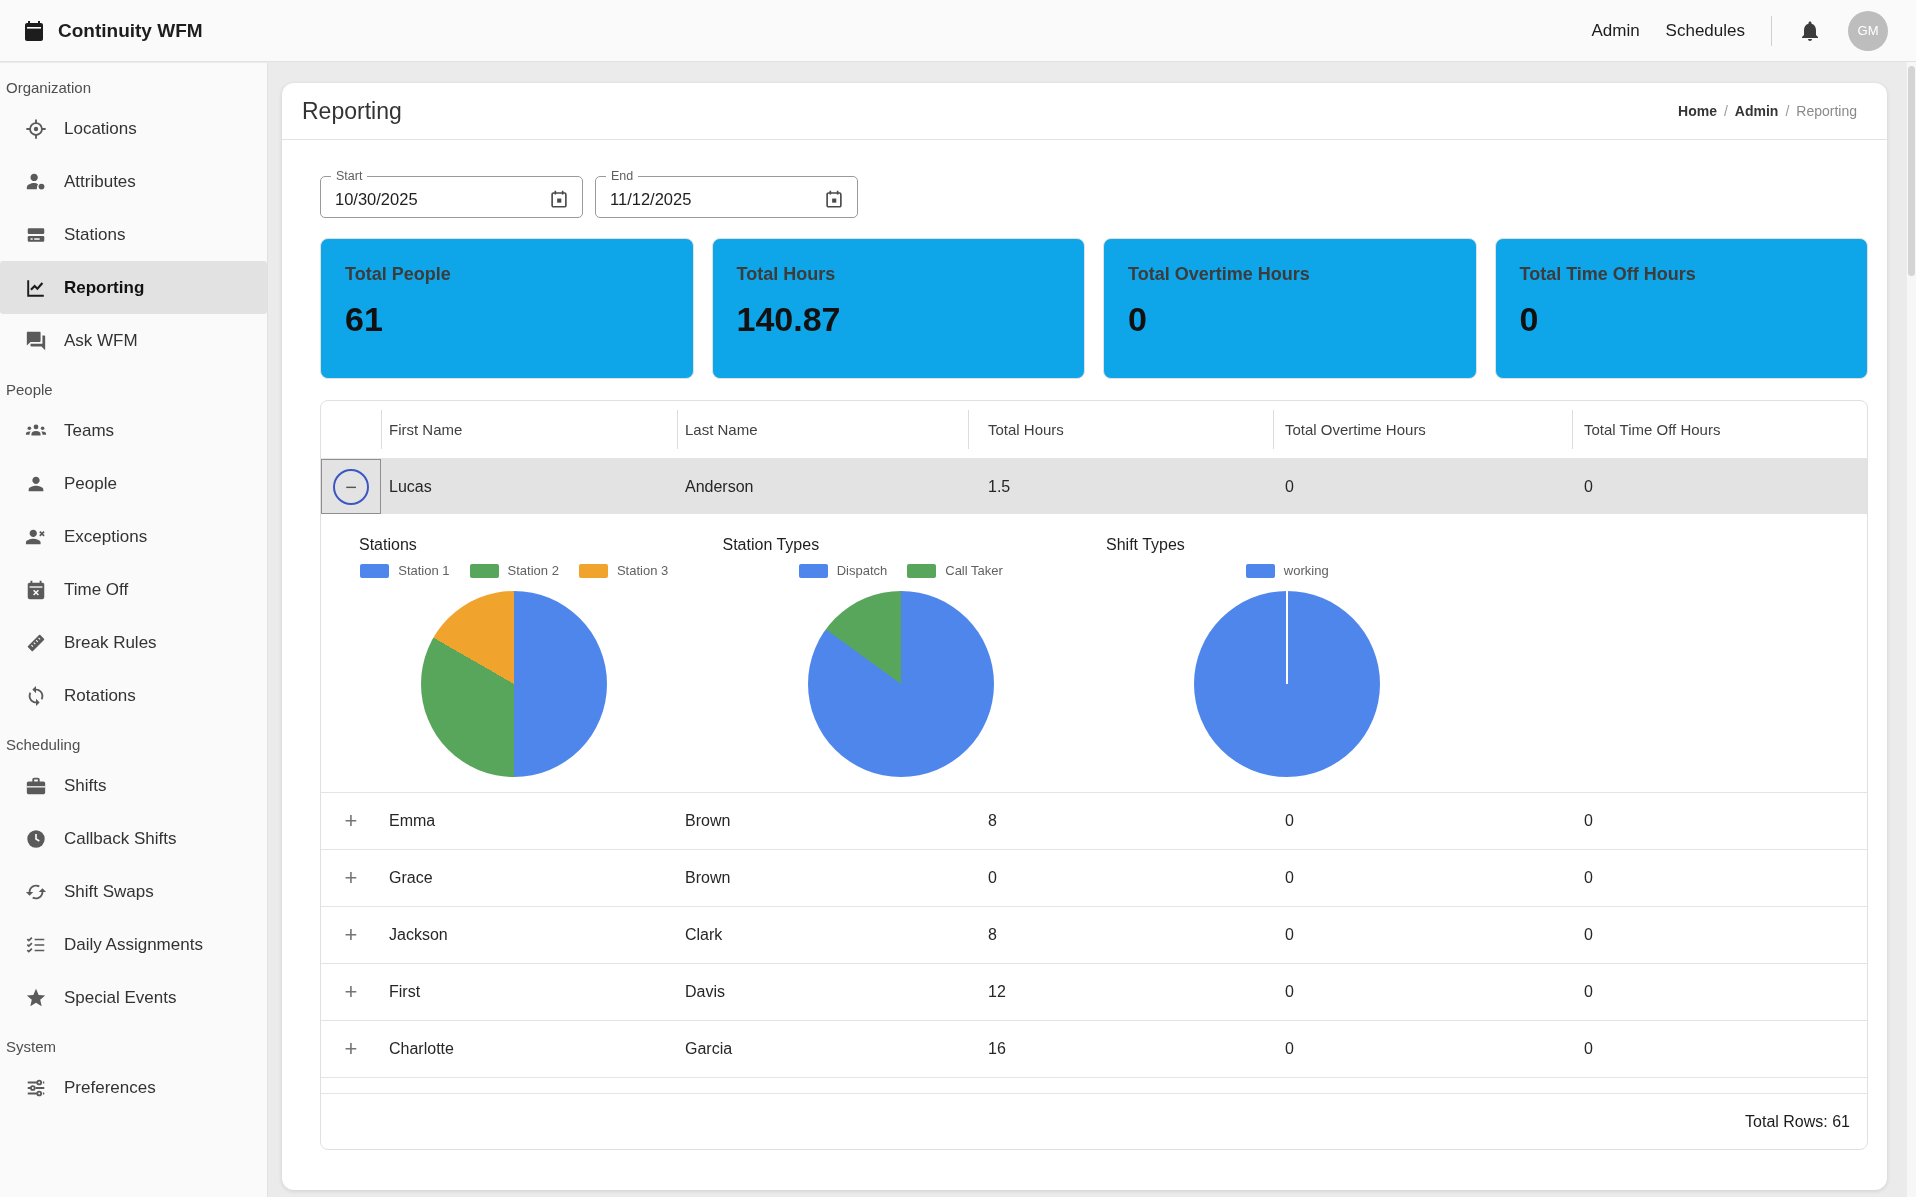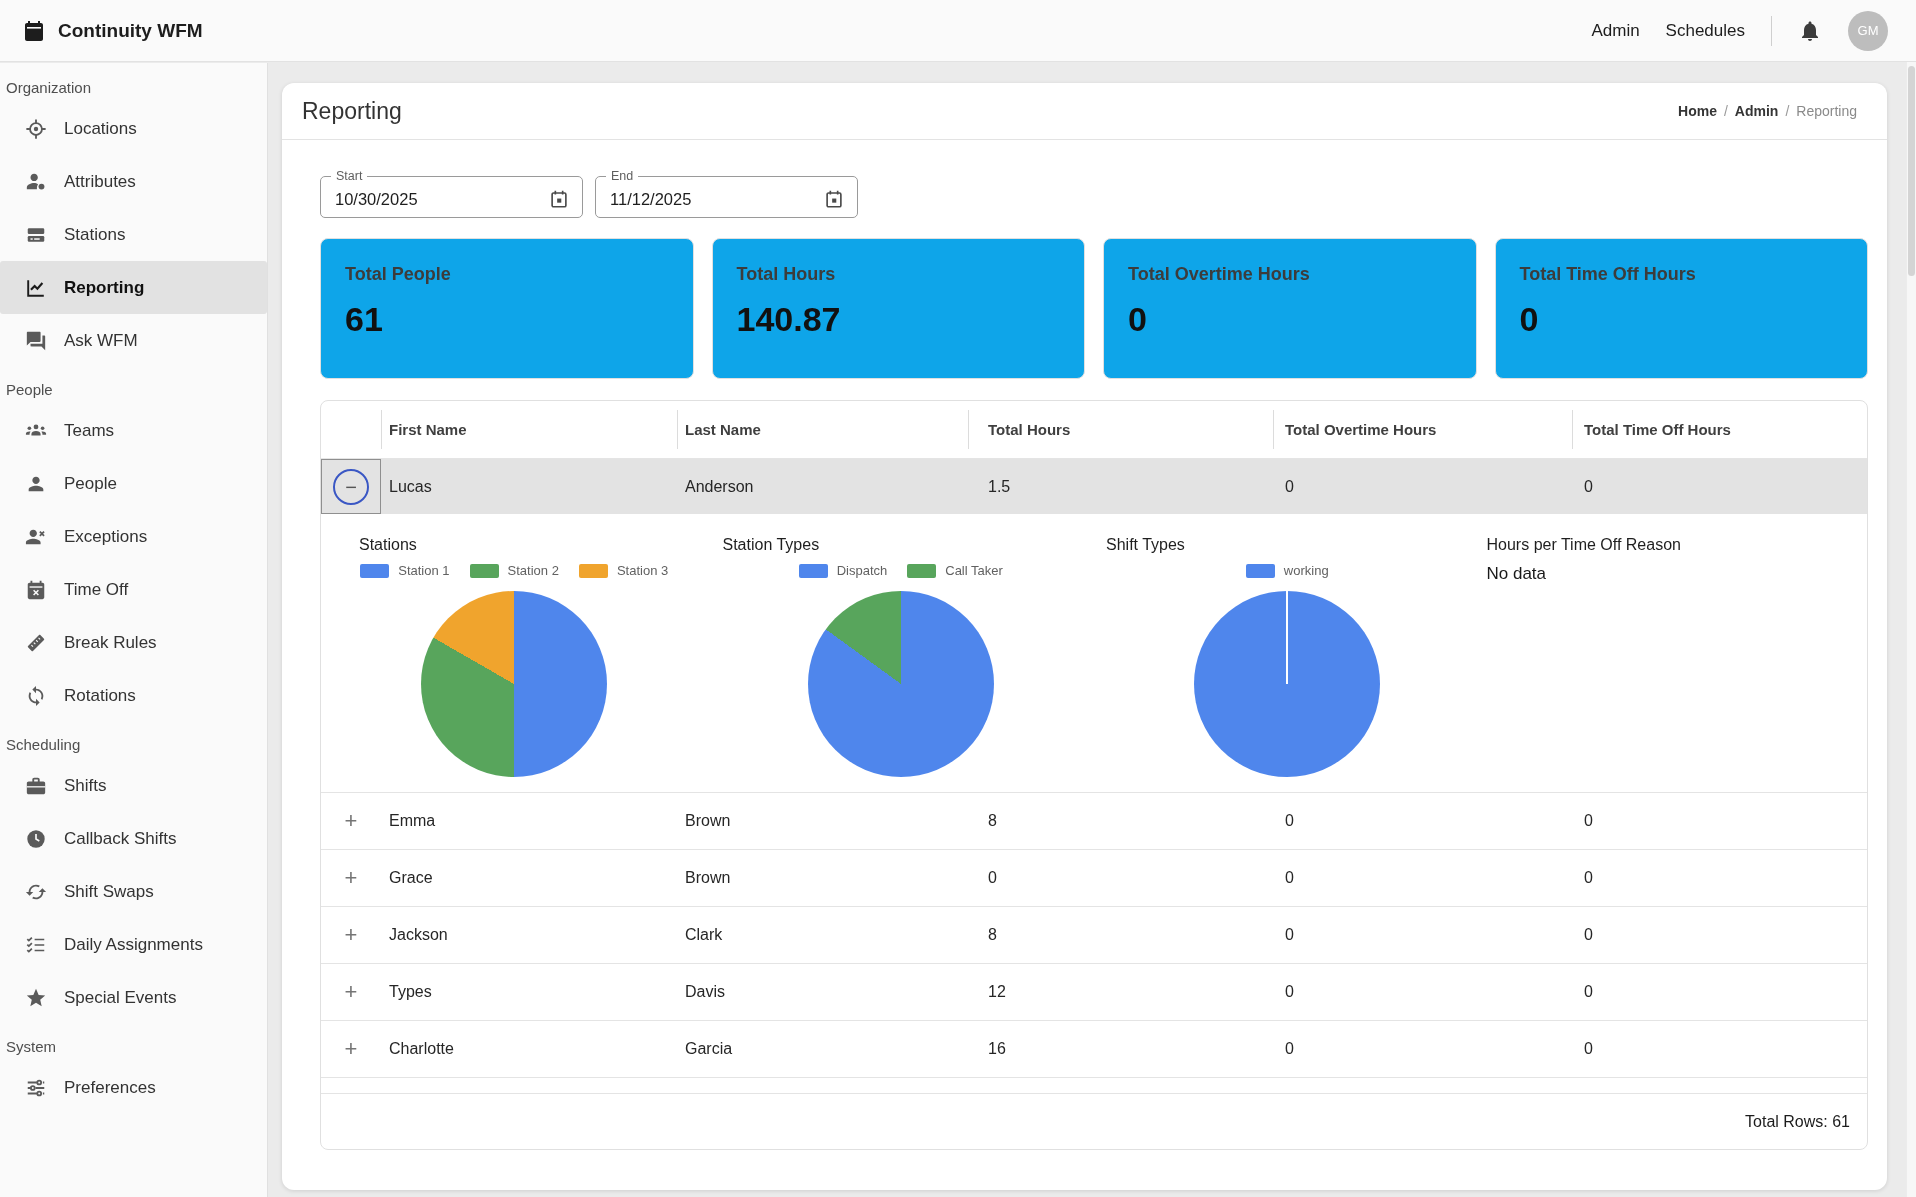--- a/index.html
+++ b/index.html
@@ -82,21 +82,21 @@
   .stat-label { font-size:18px; font-weight:700; color:#3c3c3c; }
   .stat-value { font-size:34px; font-weight:700; color:#111; margin-top:15px; }
   
   .table {
     margin-top:21px; border:1px solid #e0e0e0; border-radius:8px;
     background:#fff; overflow:hidden;
   }
   .grid { display:grid; grid-template-columns:60px 296px 291px 305px 299px 1fr; align-items:center; }
   .th {
     position:relative; height:57px; display:flex; align-items:center;
-    font-size:15px; font-weight:700; color:#3f3f3f;
+    font-size:15px; font-weight:400; color:#3f3f3f;
   }
   .th:not(:first-child)::before {
     content:''; position:absolute; left:0; top:9px; bottom:9px; width:1px; background:#dcdcdc;
   }
   .c-first,.c-last { padding-left:8px; }
   .c-hours { padding-left:20px; }
   .c-ot,.c-off { padding-left:12px; }
   .trow { height:57px; border-top:1px solid #e4e4e4; font-size:16px; color:#262626; background:#fff; }
   .trow.expanded { height:56px; background:#e3e3e3; }
   .expand-cell { height:100%; display:flex; align-items:center; justify-content:center; }
@@ -429,24 +429,20 @@
                 <div class="legend">
                   <div class="legend-item">
                     <span class="legend-swatch" style="background: rgb(79, 134, 236);"></span>
                     <span class="legend-label">working</span>
                   </div>
                 </div>
                 <div class="pie" style="background: rgb(79, 134, 236);">
                   <div class="seam"></div>
                 </div>
               </div>
-              <div class="chart-panel">
-                <div class="chart-title">Hours per Time Off Reason</div>
-                <div class="no-data">No data</div>
-              </div>
             </div>
           <div id="tbody">
               <div class="grid trow">
                 <div class="expand-cell">
                   <div class="plus-btn">+</div>
                 </div>
                 <div class="c-first">Emma</div>
                 <div class="c-last">Brown</div>
                 <div class="c-hours">8</div>
                 <div class="c-ot">0</div>
@@ -469,21 +465,21 @@
                 <div class="c-first">Jackson</div>
                 <div class="c-last">Clark</div>
                 <div class="c-hours">8</div>
                 <div class="c-ot">0</div>
                 <div class="c-off">0</div>
               </div>
               <div class="grid trow">
                 <div class="expand-cell">
                   <div class="plus-btn">+</div>
                 </div>
-                <div class="c-first">Types</div>
+                <div class="c-first">First</div>
                 <div class="c-last">Davis</div>
                 <div class="c-hours">12</div>
                 <div class="c-ot">0</div>
                 <div class="c-off">0</div>
               </div>
               <div class="grid trow">
                 <div class="expand-cell">
                   <div class="plus-btn">+</div>
                 </div>
                 <div class="c-first">Charlotte</div>

